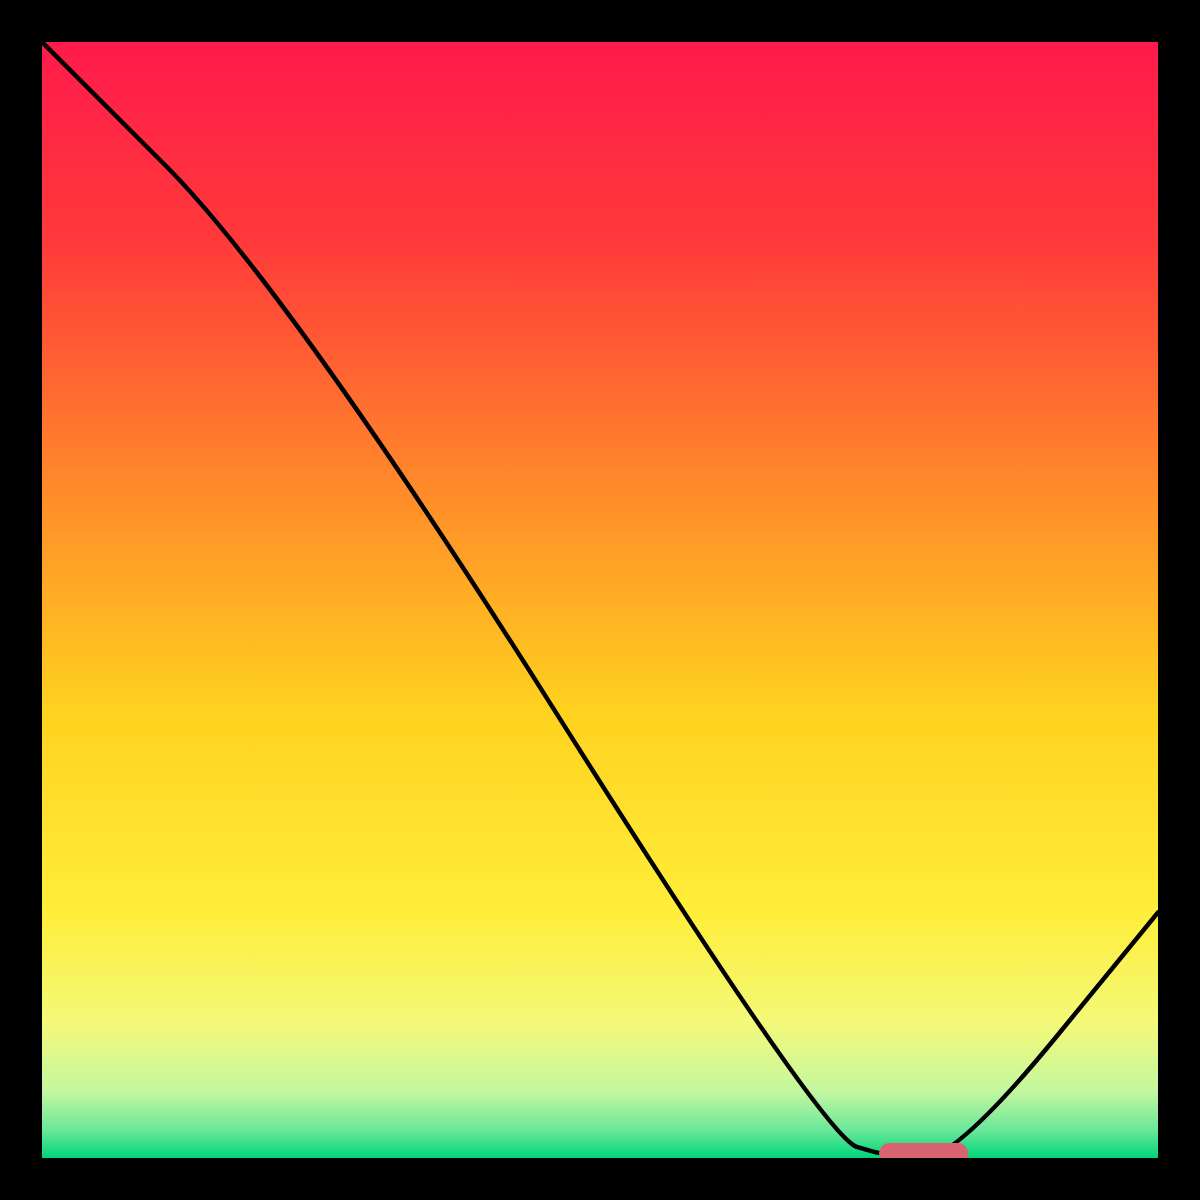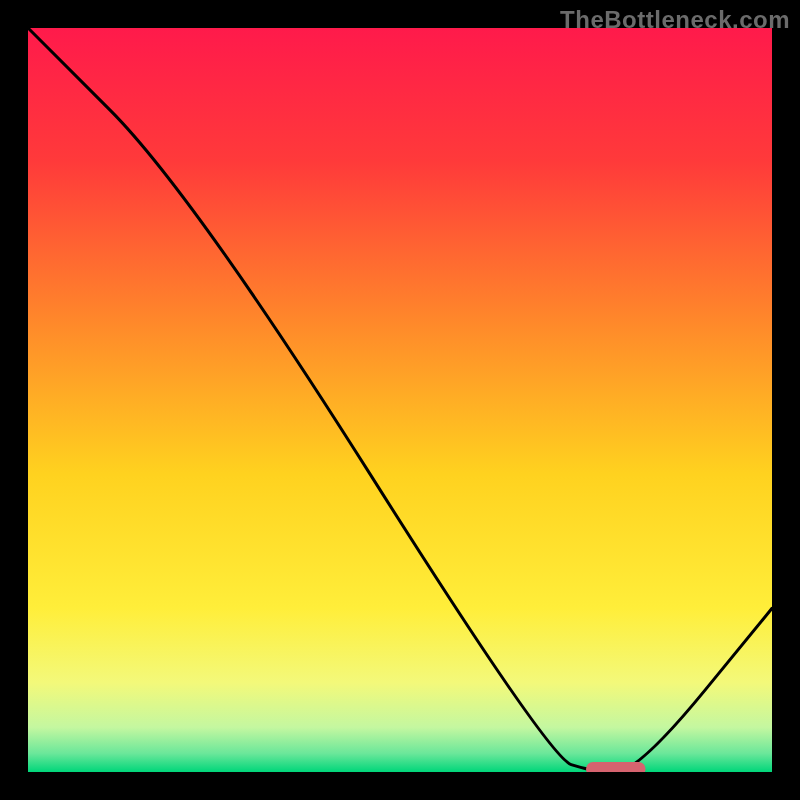--- a/index.html
+++ b/index.html
@@ -35,21 +35,20 @@
   }
   svg {
     display: block;
   }
 </style>
 </head>
 <body>
 
 <div class="container">
 
-  <div class="watermark">TheBottleneck.com</div>
 
   <div class="plot-area">
     <svg id="chart-svg" width="744" height="744" viewBox="0 0 744 744">
       <defs>
         <linearGradient id="bg-grad" x1="0" y1="0" x2="0" y2="1">
             <stop offset="0%" stop-color="#ff1a4b"></stop>
             <stop offset="18%" stop-color="#ff3a3a"></stop>
             <stop offset="40%" stop-color="#ff8a2a"></stop>
             <stop offset="60%" stop-color="#ffd21f"></stop>
             <stop offset="78%" stop-color="#ffee3a"></stop>

